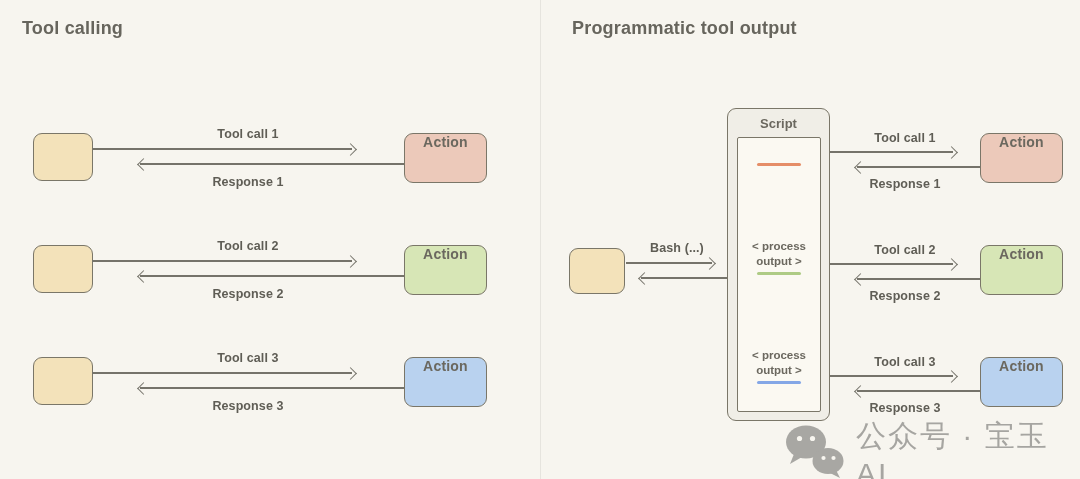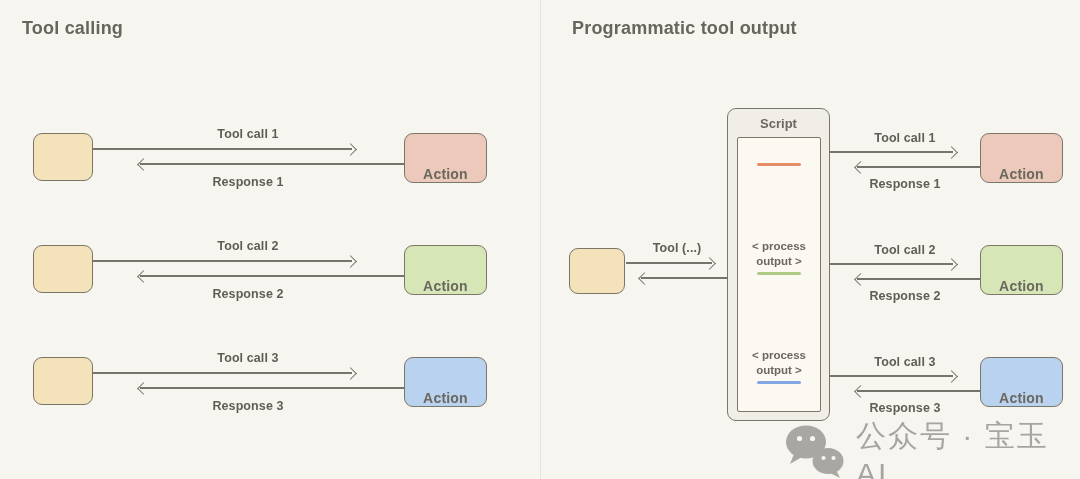--- a/index.html
+++ b/index.html
@@ -13,21 +13,21 @@
   .panel-title {
     position:absolute; top:18px; font-size:18px; font-weight:700;
     color:#67655d; letter-spacing:.2px;
   }
   .node {
     position:absolute; border:1.5px solid #7a7668; border-radius:9px;
     background:#f3e2ba;
   }
   .action {
     position:absolute; width:83px; height:50px; border:1.5px solid #7a7668;
-    border-radius:9px; display:flex; align-items:flex-end; justify-content:center;
+    border-radius:9px; display:flex; align-items:flex-start; justify-content:center;
     font-size:14px; font-weight:700; color:#6b685f; letter-spacing:.2px;
   }
   .lbl {
     position:absolute; font-size:12.5px; font-weight:600; color:#5f5d55;
     text-align:center; width:160px; letter-spacing:.1px;
   }
   .aline { position:absolute; height:1.5px; background:#75736a; }
   .chev { position:absolute; width:9px; height:9px; border-top:1.6px solid #75736a; border-right:1.6px solid #75736a; }
   .chev.r { transform:rotate(45deg); }
   .chev.l { transform:rotate(-135deg); }
@@ -92,21 +92,21 @@
   <div class="aline" style="left:140px; top:387px; width:264px"></div>
   <div class="chev l" style="left:139px; top:383.5px"></div>
   <div class="lbl" style="left:168px; top:399px">Response 3</div>
   <div class="action" style="left: 404px; top: 357px; background-color: rgb(185, 210, 239);">
     <span>Action</span>
   </div>
 
   <div class="panel-title" style="left:572px">Programmatic tool output</div>
 
   <div class="node" style="left: 569px; top: 248px; width: 56px; height: 46px; background-color: rgb(243, 226, 186);"></div>
-  <div class="lbl" style="left:597px; top:241px">Tool (...)</div>
+  <div class="lbl" style="left:597px; top:241px">Bash (...)</div>
   <div class="aline" style="left:626px; top:262px; width:86px"></div>
   <div class="chev r" style="left:705px; top:258.5px"></div>
   <div class="aline" style="left:641px; top:277px; width:86px"></div>
   <div class="chev l" style="left:640px; top:273.5px"></div>
 
   <div class="script-outer"></div>
   <div class="script-title">Script</div>
   <div class="script-inner"></div>
   <div class="sline" style="top: 163px; background-color: rgb(229, 142, 104);"></div>
   <div class="proc" style="top:203px">&lt; process output &gt;</div>

